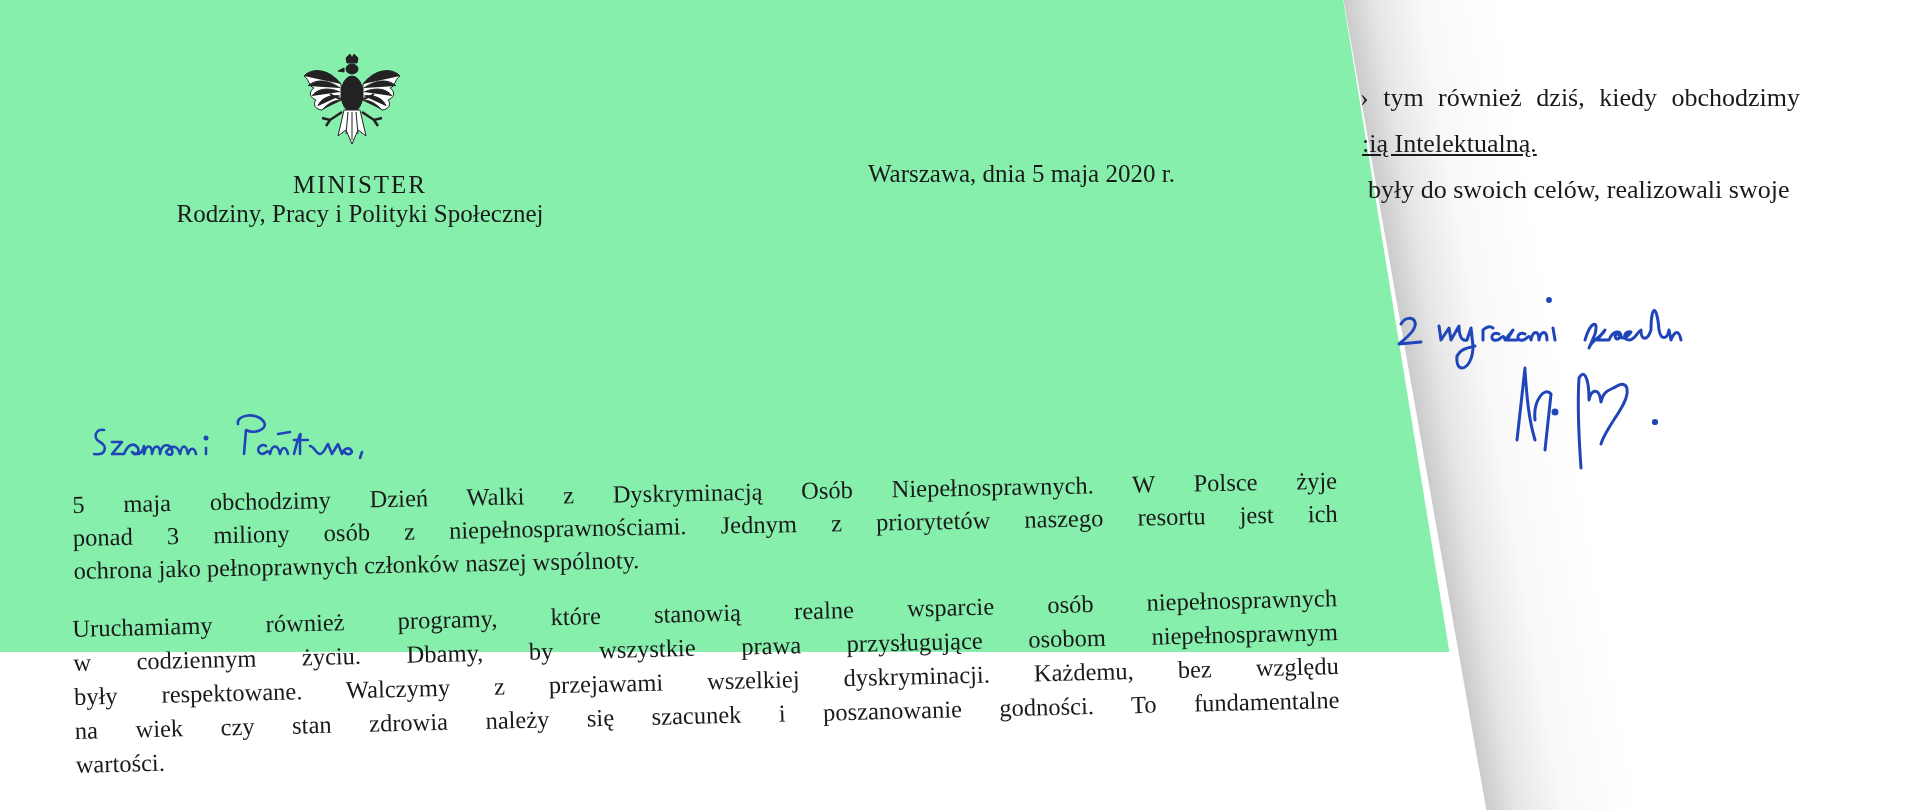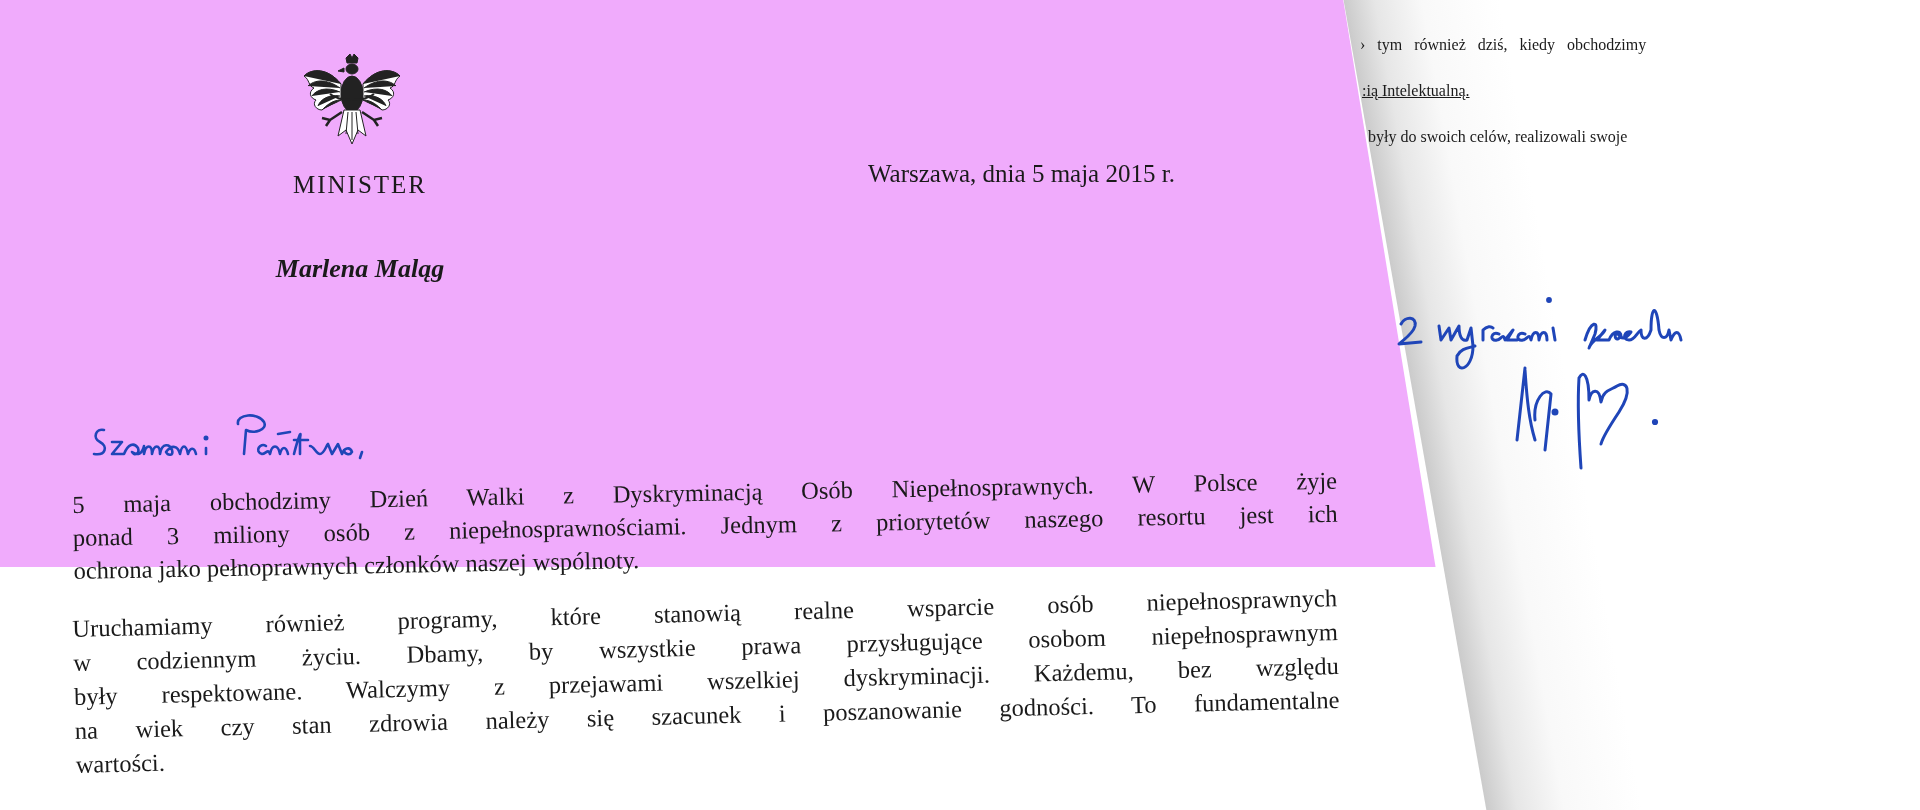--- a/index.html
+++ b/index.html
@@ -15,22 +15,22 @@
       font-family: "Liberation Serif", "DejaVu Serif", serif;
       color: #1a1a1a;
     }
 
     
     .page-front {
       position: absolute;
       left: 0;
       top: 0;
       width: 1480px;
-      height: 567px;
-      background: #f0abfc;
+      height: 652px;
+      background: #86efac;
       z-index: 2;
     }
     .emblem {
       position: absolute;
       left: 300px;
       top: 54px;
       width: 104px;
       height: 92px;
     }
     .minister-title {
@@ -113,23 +113,24 @@
         rgba(160,160,160,0.55) 0%,
         rgba(200,200,200,0.45) 12%,
         rgba(230,230,230,0.25) 30%,
         rgba(255,255,255,0) 60%);
       transform: skewX(10deg);
       transform-origin: left top;
     }
     .page-back-text {
       position: absolute;
       left: 1360px;
-      font-size: 16px;
+      font-size: 26px;
       white-space: nowrap;
       z-index: 4;
+      margin-top: 47px;
     }
     .pb-line-1 { top: 36px; word-spacing: 8px; }
     .pb-line-2 { top: 82px; left: 1362px; text-decoration: underline; }
     .pb-line-3 { top: 128px; left: 1368px; }
     .closing-script {
       position: absolute;
       left: 1395px;
       top: 290px;
       width: 520px;
       height: 250px;
@@ -171,23 +172,23 @@
 
         <path d="M44 56 L38 82 L46 76 L52 90 L58 76 L66 82 L60 56 Z" fill="#fff"></path>
         <path d="M48 58 L46 80 M52 58 L52 86 M56 58 L58 80" fill="none"></path>
 
         <path d="M42 58 L30 66 L22 64 M30 66 L26 72 M62 58 L74 66 L82 64 M74 66 L78 72" fill="none" stroke-width="2.5"></path>
       </g>
     </svg>
   </div>
 
   <div class="minister-title">MINISTER</div>
-  <div class="minister-name">Marlena Maląg</div>
-
-  <div class="date-line">Warszawa, dnia 5 maja 2015 r.</div>
+  <div class="ministry-name">Rodziny, Pracy i Polityki Społecznej</div>
+
+  <div class="date-line">Warszawa, dnia 5 maja 2020 r.</div>
 
   <div class="salutation">
     <svg width="440" height="70" viewBox="0 0 440 70" aria-label="Szanowni Państwo,">
       <g fill="none" stroke="#1f45b8" stroke-width="2.6" stroke-linecap="round" stroke-linejoin="round">
 
         <path d="M16 22 C8 20 4 30 12 34 C20 38 18 48 6 46"></path>
 
         <path d="M24 34 L34 34 L24 46 L36 46 C40 36 46 34 50 40 C52 46 46 48 44 44 C50 48 54 46 56 38 L56 46 C58 36 64 36 64 46 C66 36 72 36 72 46 C74 34 82 36 84 42 C86 48 80 48 78 44 C84 36 90 38 92 46 C94 36 98 36 100 46 C102 40 106 38 108 46"></path>
         <path d="M118 40 L118 46"></path>
         <circle cx="118" cy="30" r="1.2" fill="#1f45b8"></circle>

